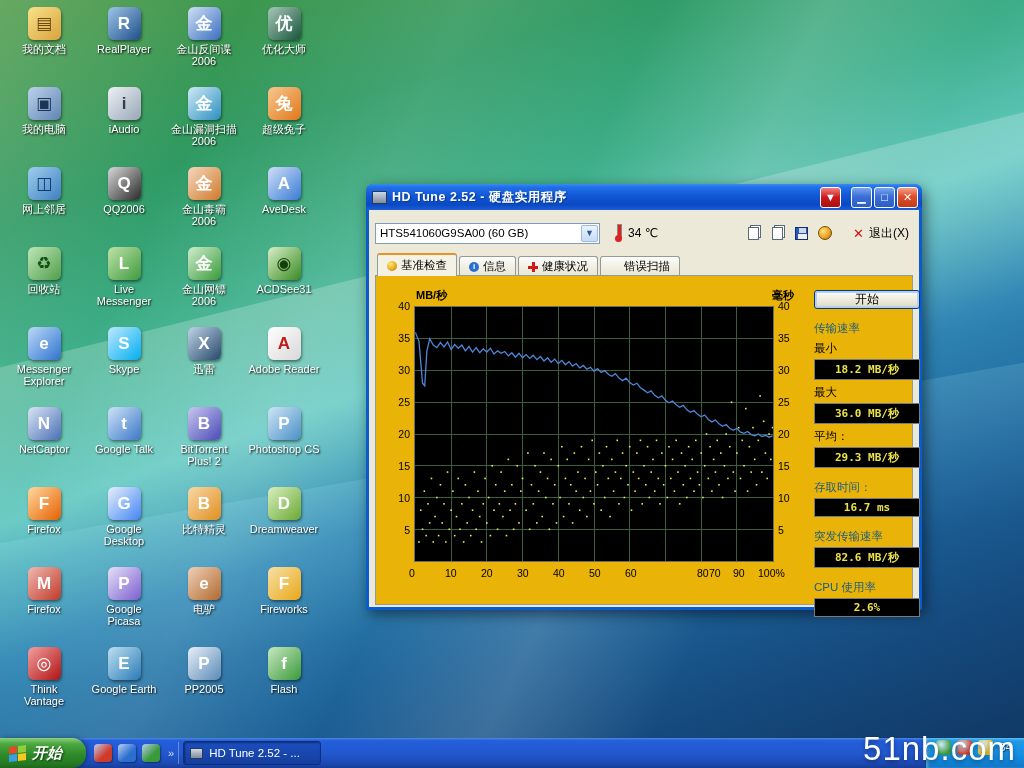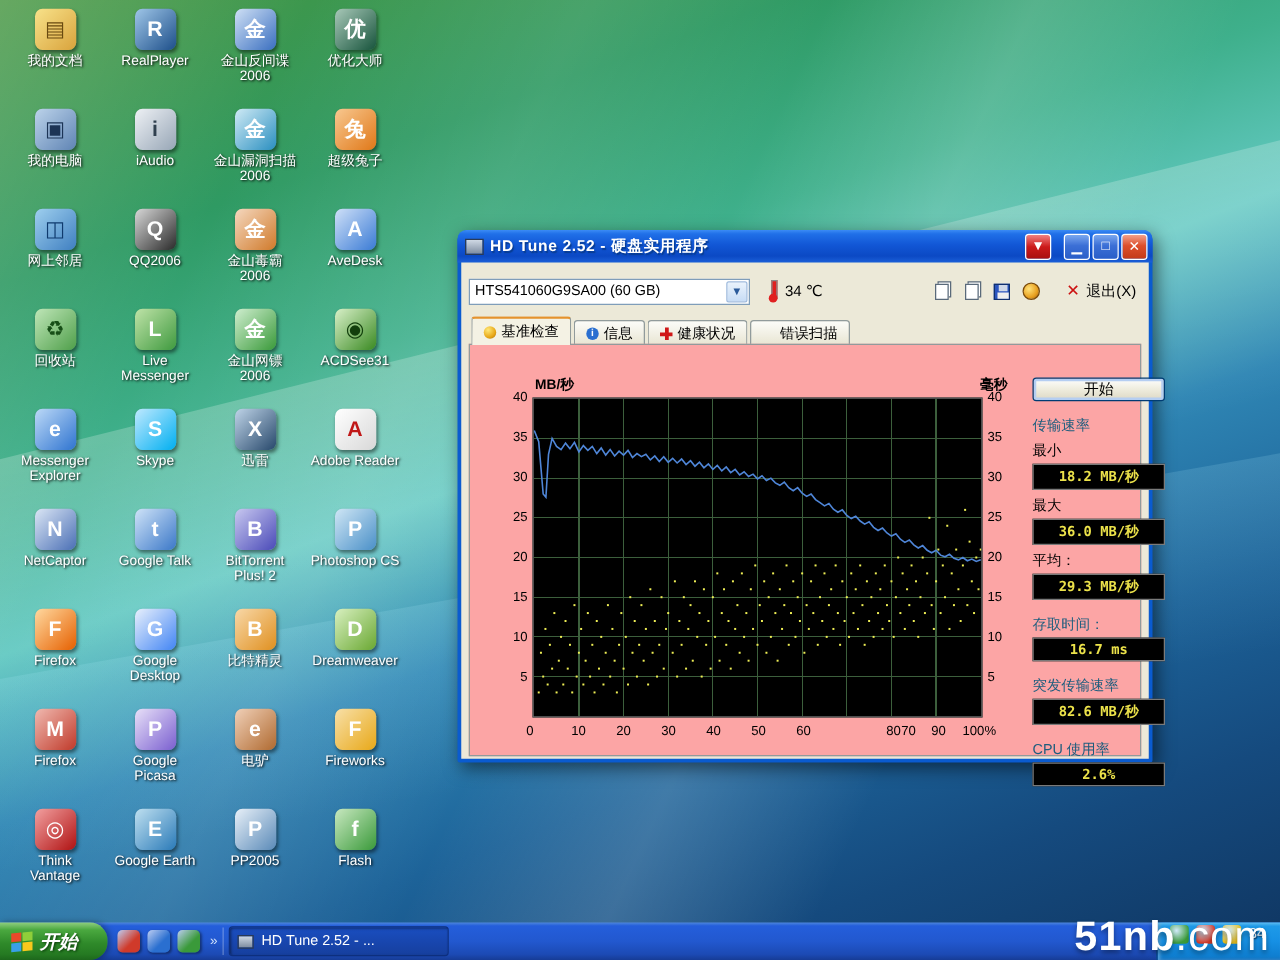--- a/index.html
+++ b/index.html
@@ -60,21 +60,21 @@
   .tab { display:flex; align-items:center; gap:4px; height:20px; padding:0 9px; font-size:11.5px; color:#000;
     border:1px solid #919b9c; border-bottom:none; border-radius:3px 3px 0 0; background:linear-gradient(180deg,#fcfcf9,#e8e5d2); margin-right:2px; cursor:pointer; }
   .tab.active { height:23px; background:#f4f2e4; border-top:2px solid #e5922d; position:relative; z-index:2;justify-content:center; }
   .tab-ic { width:10px; height:10px; position:relative; flex:0 0 auto; }
   .ic-benchmark { border-radius:50%; background:radial-gradient(circle at 35% 30%, #ffe878, #e8a818 60%, #a86a08); }
   .ic-info { border-radius:50%; background:#2a6fd0; color:#fff; font-size:8px; font-weight:bold; text-align:center; line-height:10px; }
   .ic-info::after { content:"i"; }
   .ic-health::before { content:""; position:absolute; left:4px; top:0; width:3px; height:10px; background:#d01818; }
   .ic-health::after { content:""; position:absolute; left:0; top:4px; width:10px; height:3px; background:#d01818; }
 
-  .panel { position:relative; border:1px solid #919b9c; background:#fca5a5; height:330px; margin-top:-1px; padding:20px; display:flex; }
+  .panel { position:relative; border:1px solid #919b9c; background:#eab308; height:330px; margin-top:-1px; padding:8px; display:flex; }
   .chart-wrap { position:relative; width:422px; height:318px; flex:0 0 auto; }
   .tick { position:absolute; font-size:10.5px; color:#000; }
   .tick.yl { left:0; width:26px; text-align:right; }
   .tick.yr { left:394px; width:30px; text-align:left; }
   .axis-label { position:absolute; top:4px; font-size:11px; font-weight:bold; color:#000; }
   .axis-label.left { left:32px; }
   .axis-label.right { left:388px; }
   #plot-svg { position:absolute; left:30px; top:22px; background:#000; border:1px solid #6a6a6a; }
 
   .results { flex:1; display:flex; flex-direction:column; padding:2px 2px 0 8px; }
@@ -94,33 +94,33 @@
     background:linear-gradient(180deg,#8fce7f 0%,#4aa83f 20%,#2f8a2a 55%,#257a22 85%,#1d671c 100%);
     border-radius:0 14px 14px 0; box-shadow:2px 0 5px rgba(0,0,0,0.35); }
   .flag { display:grid; grid-template-columns:8px 8px; grid-template-rows:7px 7px; gap:1px; transform:skewY(-6deg); }
   .flag i:nth-child(1){background:#e8482a;} .flag i:nth-child(2){background:#8fce3a;}
   .flag i:nth-child(3){background:#38a0e8;} .flag i:nth-child(4){background:#f8c81c;}
   #start-label { color:#fff; font-size:15px; font-weight:bold; font-style:italic; text-shadow:1px 1px 2px #0a3a0a; }
   .ql { display:flex; align-items:center; gap:6px; padding:0 8px; }
   .ql-ic { width:18px; height:18px; border-radius:4px; box-shadow:1px 1px 2px rgba(0,0,0,0.4); cursor:pointer; }
   .ql-chev { color:#cfe0fa; font-size:11px; cursor:pointer; }
   .tb-sep { width:1px; height:22px; background:rgba(255,255,255,0.3); margin:0 4px; }
-  #task-btn { display:flex; align-items:center; gap:6px; width:176px; height:24px; padding:0 6px; cursor:pointer;
+  #task-btn { display:flex; align-items:center; gap:6px; width:138px; height:24px; padding:0 6px; cursor:pointer;
     background:linear-gradient(180deg,#1a4ec0,#163f9e); border:1px solid #0d2f7e; border-radius:3px;
     box-shadow:inset 1px 1px 2px rgba(0,0,0,0.4); color:#fff; font-size:11.5px; white-space:nowrap; overflow:hidden; }
   .task-ic { width:13px; height:11px; background:linear-gradient(#cfd8e4,#7e8da0); border:1px solid #2a3a55; flex:0 0 auto; }
   #tray { margin-left:auto; height:30px; display:flex; align-items:center; gap:6px; padding:0 12px 12px 10px;
     background:linear-gradient(180deg,#4ab4f0 0%,#1e9ae8 10%,#1690e4 50%,#0f7ed0 90%,#0a6cbc 100%);
     border-left:1px solid #0a4a8a; box-shadow:inset 2px 0 3px rgba(255,255,255,0.3); }
   .tray-ic { width:15px; height:15px; border-radius:3px; cursor:pointer; }
   #tray-temp { color:#fff; font-size:11.5px; text-shadow:1px 1px 1px #0a3a6a; }
 
   #watermark { position:absolute; right:8px; bottom:0px; z-index:20; color:#fff; font-size:33px;
     text-shadow:0 2px 4px rgba(0,0,0,0.4); letter-spacing:1px; pointer-events:none; }
-  #watermark .b { font-weight:bold; }
+  #watermark .b { font-weight:normal; }
 </style>
 </head>
 <body>
 
 <div id="stage">
 
   <div id="desktop-icons">
       <div class="dicon">
         <span class="dicon-img" style="background: linear-gradient(135deg, rgb(248, 226, 138), rgb(217, 163, 60)); color: rgb(106, 74, 16);">▤</span>
         <span class="dicon-label">我的文档</span>

